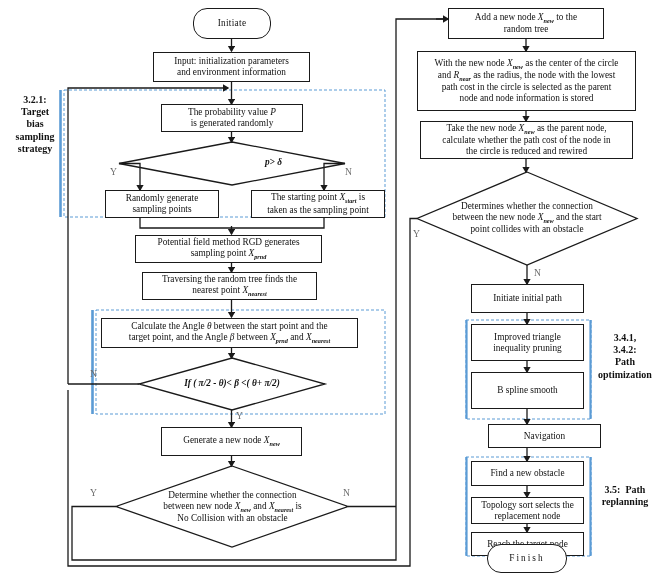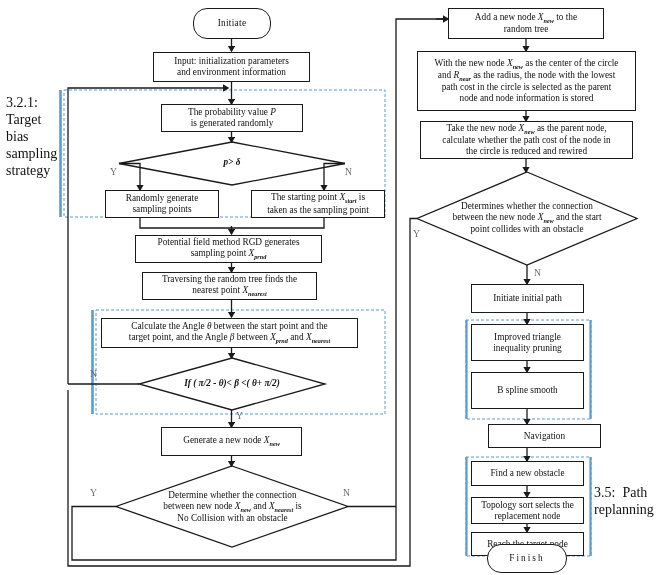--- a/index.html
+++ b/index.html
@@ -7,21 +7,21 @@
        font-family:"Liberation Serif",serif;color:#111;}
   #stage{position:absolute;left:0;top:0;width:657px;height:575px;}
   svg.layer{position:absolute;left:0;top:0;width:657px;height:575px;overflow:visible;}
   .node{position:absolute;box-sizing:border-box;background:#fff;border:1px solid #1a1a1a;
         display:flex;align-items:center;justify-content:center;text-align:center;
         line-height:1.18;font-size:9.3px;padding:1px 3px;}
   .node.term{border-radius:14px;border:1.2px solid #1a1a1a;letter-spacing:.3px;}
   .node.term.fin{letter-spacing:2px;}
   .diamondbox{position:absolute;display:flex;align-items:center;justify-content:center;
               text-align:center;line-height:1.2;font-size:9.3px;pointer-events:none;}
-  .seclabel{position:absolute;text-align:left;font-size:14px;line-height:1.22;font-weight:normal;}
+  .seclabel{position:absolute;text-align:center;font-size:10px;line-height:1.22;font-weight:bold;}
   .brlabel{position:absolute;font-size:9.6px;color:#6c6c6c;}
   .ital{font-style:italic;}
   sub{font-size:6.2px;font-style:italic;font-weight:bold;}
   .gk{font-style:italic;}
 </style>
 </head>
 <body>
 
 <div id="stage">
 
@@ -102,20 +102,21 @@
     <line x1="527" y1="448" x2="527" y2="461" stroke="#1a1a1a" stroke-width="1.3" marker-end="url(#ah)"></line>
     <line x1="527" y1="486" x2="527" y2="497" stroke="#1a1a1a" stroke-width="1.3" marker-end="url(#ah)"></line>
     <line x1="527" y1="524" x2="527" y2="532" stroke="#1a1a1a" stroke-width="1.3" marker-end="url(#ah)"></line>
     <line x1="527" y1="556" x2="527" y2="567" stroke="#1a1a1a" stroke-width="1.3" marker-end="url(#ah)"></line>
   </svg>
 
   <div class="seclabel" style="left:6px;top:94px;width:58px;">
     
     3.2.1:<br>Target<br>bias<br>sampling<br>strategy
   </div>
+  <div class="seclabel" style="left:594px;top:332px;width:62px;">3.4.1,<br>3.4.2:<br>Path<br>optimization</div>
   <div class="seclabel" style="left:594px;top:484px;width:62px;">3.5:&nbsp; Path<br>replanning</div>
 
   <div class="brlabel" style="left:110px;top:166px;">Y</div>
   <div class="brlabel" style="left:345px;top:166px;">N</div>
   <div class="brlabel" style="left:90px;top:368px;">N</div>
   <div class="brlabel" style="left:236px;top:410px;">Y</div>
   <div class="brlabel" style="left:90px;top:487px;">Y</div>
   <div class="brlabel" style="left:343px;top:487px;">N</div>
   <div class="brlabel" style="left:413px;top:228px;">Y</div>
   <div class="brlabel" style="left:534px;top:267px;">N</div>
@@ -125,21 +126,21 @@
   </div>
 
   <div class="node" style="left:153px;top:52px;width:157px;height:30px;">
     <span>Input: initialization parameters<br>and environment information</span>
   </div>
 
   <div class="node" style="left:161px;top:104px;width:142px;height:28px;">
     <span>The probability value <i>P</i><br>is generated randomly</span>
   </div>
 
-  <div class="diamondbox" style="left:182px;top:153px;width:100px;height:20px;">
+  <div class="diamondbox" style="left:182px;top:153px;width:100px;height:20px;justify-content:flex-end;">
     <span class="ital" style="font-weight:bold;">p&gt; <span class="gk">δ</span></span>
   </div>
 
   <div class="node" style="left:105px;top:190px;width:114px;height:28px;">
     <span>Randomly generate<br>sampling points</span>
   </div>
 
   <div class="node" style="left:251px;top:190px;width:134px;height:28px;">
     <span>The starting point <i>X</i><sub>start</sub> is<br>taken as the sampling point</span>
   </div>

